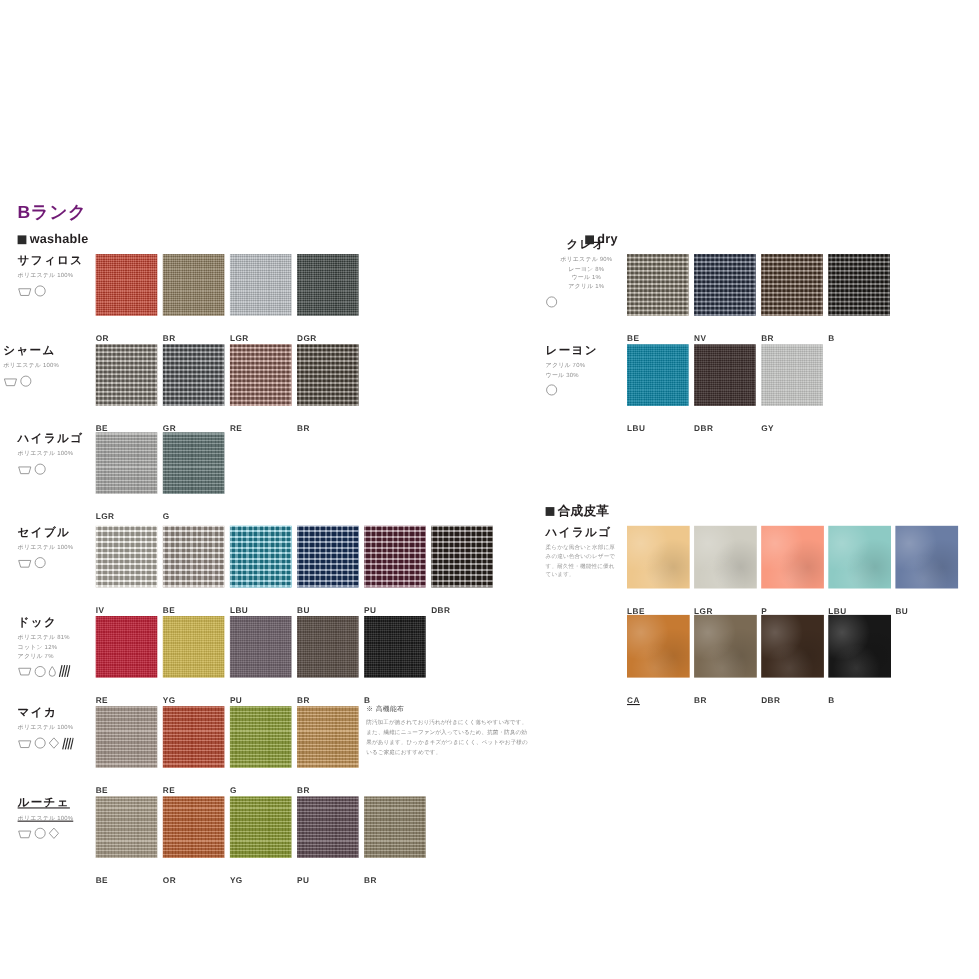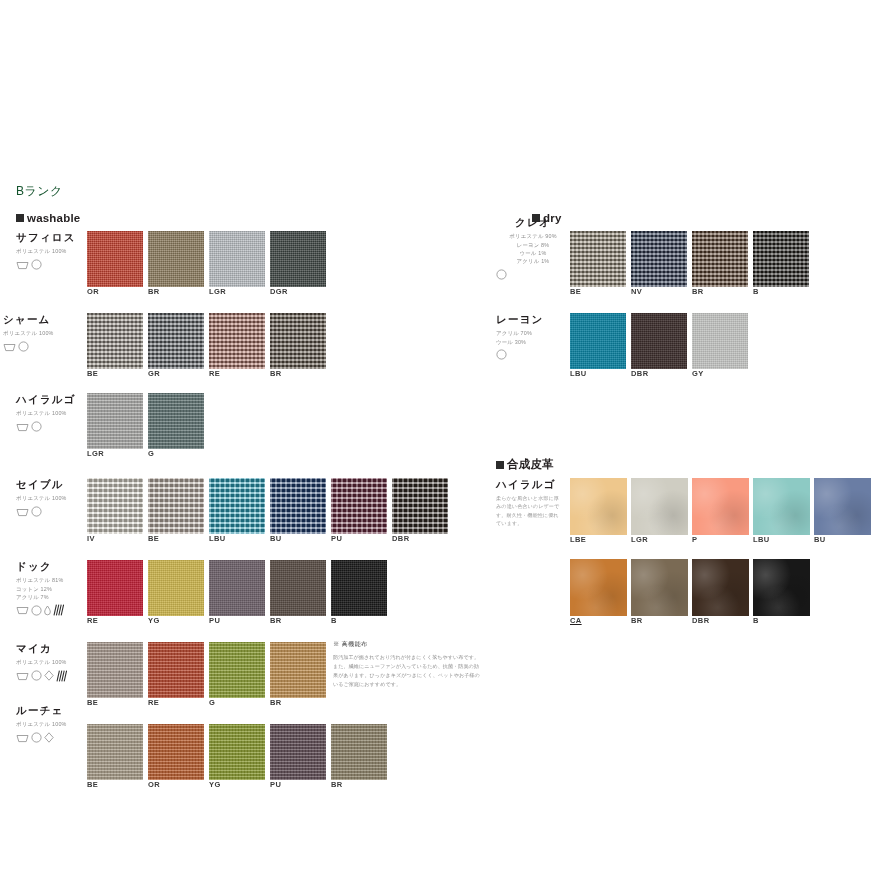--- a/index.html
+++ b/index.html
@@ -16,21 +16,21 @@
 
   
   .main-title {
     position:absolute; left:16px; top:104px;
     font-family:"Liberation Serif", serif;
     font-size:21px; letter-spacing:5px; color:#1a1a1a; font-weight:400;
     white-space:nowrap;
   }
   .rank-title {
     position:absolute; left:16px; top:183px;
-    font-size:12px; font-weight:normal; color:#14532d; letter-spacing:0.5px;
+    font-size:16px; font-weight:bold; color:#701a75; letter-spacing:0.5px;
     white-space:nowrap;
   }
   .sec-head {
     position:absolute; font-size:11.5px; font-weight:bold; color:#231f20;
     letter-spacing:0.2px; white-space:nowrap;
     display:flex; align-items:center; gap:3px;
   }
   .sq { display:inline-block; width:8px; height:8px; background:#2b2b2b; }
 
   
@@ -51,21 +51,21 @@
   .icons svg { display:block; }
 
   
   .sw { position:absolute; }
   .sw .chip {
     width:56px; height:56px; position:relative; overflow:hidden;
     background-repeat:repeat; background-color:#ccc;
   }
   .sw.big .chip { width:57px; height:57px; }
   .sw .code {
-    margin-top:0; font-size:7.5px; font-weight:bold; color:#3a3a3a;
+    margin-top:16px; font-size:7.5px; font-weight:bold; color:#3a3a3a;
     letter-spacing:0.4px;
   }
 
   
   .tex-linen:after, .tex-basket:after, .tex-check:after,
   .tex-slub:after, .tex-plain:after, .tex-leather:after {
     content:""; position:absolute; inset:0;
   }
   .tex-linen:after{
     background-image:
@@ -366,21 +366,21 @@
         <div class="code">RE</div>
       </div>
       <div class="sw" style="left: 209px; top: 642px;">
         <div class="chip tex-slub" style="background-color: rgb(138, 156, 52);"></div>
         <div class="code">G</div>
       </div>
       <div class="sw" style="left: 270px; top: 642px;">
         <div class="chip tex-slub" style="background-color: rgb(191, 143, 81);"></div>
         <div class="code">BR</div>
       </div>
-      <div class="grp-label" style="left: 16px; top: 704px;">
+      <div class="grp-label" style="left: 16px; top: 724px; text-decoration: underline;">
         <div class="grp-name">ルーチェ</div>
         <div class="grp-comp">
           <div>ポリエステル 100%</div>
         </div>
         <div class="icons">
           <span>
             <svg width="13" height="10" viewBox="0 0 13 10">
               <path d="M1 2.5 L2.8 8.6 H10.2 L12 2.5" fill="none" stroke="#8d8d8d" stroke-width="0.8"></path>
               <path d="M1 2.5 H12" fill="none" stroke="#8d8d8d" stroke-width="0.8"></path>
             </svg>

